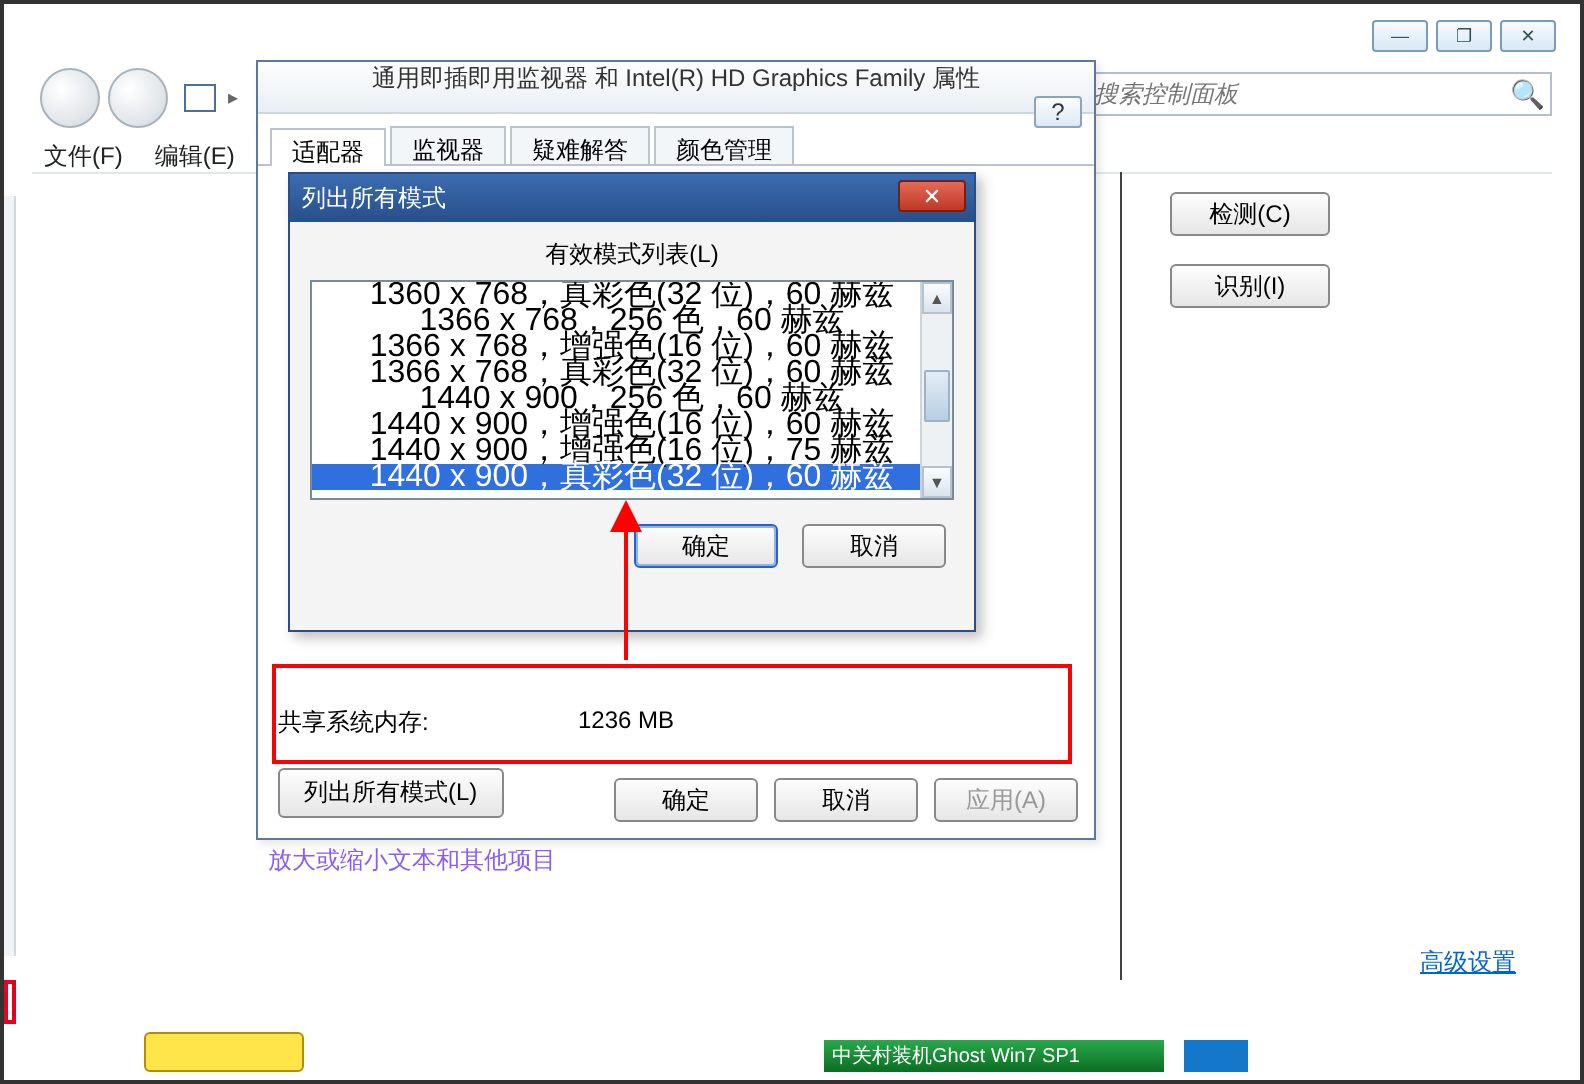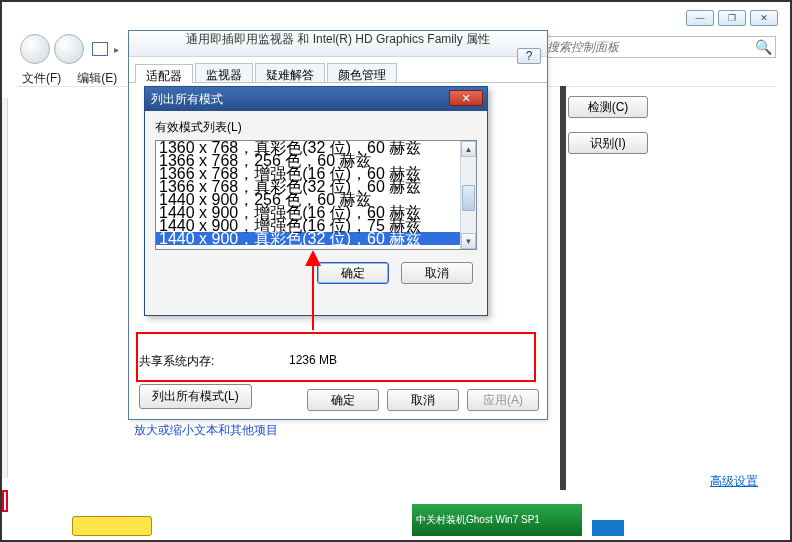--- a/index.html
+++ b/index.html
@@ -39,59 +39,59 @@
 .bottom-area { margin-top: auto; }
 .info-row { display: flex; margin-bottom: 4px; }
 .info-label { width: 150px; }
 .list-all-btn { margin-top: 10px; padding: 3px 12px; background: linear-gradient(#fdfdfd,#e6e6e6); border: 1px solid #888; border-radius: 3px; cursor: pointer; }
 
 .prop-buttons { position: absolute; bottom: 8px; right: 8px; display: flex; gap: 8px; }
 .std-btn { width: 72px; height: 22px; background: linear-gradient(#fdfdfd,#e6e6e6); border: 1px solid #888; border-radius: 3px; cursor: pointer; display: flex; align-items: center; justify-content: center; }
 .std-btn.disabled { color: #999; }
 
 
-.right-panel { position: absolute; top: 84px; right: 14px; bottom: 50px; left: 558px; border-left: 6px solid #404040; padding: 10px 2px; }
+.right-panel { position: absolute; top: 84px; right: 14px; bottom: 50px; left: 558px; border-left: 1px solid #404040; padding: 10px 24px; }
 .right-panel .std-btn { width: 80px; margin-bottom: 14px; }
 .adv-link { position: absolute; bottom: 0; right: 18px; color: #0066cc; text-decoration: underline; cursor: pointer; }
 
 
 .search-wrap { position: absolute; top: 34px; right: 14px; width: 236px; height: 22px; border: 1px solid #b0c0d0; background: #fff; display: flex; align-items: center; }
 .search-wrap input { border: none; outline: none; flex: 1; padding: 0 6px; font-style: italic; color: #999; font-size: 12px; }
 .search-icon { color: #3978b5; width: 22px; text-align: center; cursor: pointer; font-size: 14px; }
 
 
 .modes-dialog { position: absolute; top: 84px; left: 142px; width: 344px; height: 230px; background: #f4f4f4; border: 1px solid #2a4c8a; box-shadow: 3px 3px 6px rgba(0,0,0,.25); }
 .modes-title { height: 24px; background: linear-gradient(#3c6db1,#274f8a); color: #fff; display: flex; align-items: center; padding: 0 6px; position: relative; }
 .modes-close { position: absolute; right: 4px; top: 3px; width: 34px; height: 16px; background: linear-gradient(#e26a5a,#c13826); border: 1px solid #7a1f12; border-radius: 2px; color: #fff; display: flex; align-items: center; justify-content: center; font-size: 11px; cursor: pointer; }
-.modes-body { padding: 8px 10px; }
+.modes-body { padding: 8px 10px; text-align: center; }
 .lbl { margin-bottom: 4px; }
 .mode-list { border: 1px solid #7a8a99; background: #fff; height: 110px; overflow: hidden; position: relative; font-family: SimSun, monospace; line-height: 13px; }
 .mode-list .row { padding: 0 3px; white-space: nowrap; cursor: pointer; font-size: 16px; }
 .mode-list .row.selected { background: #2f6fde; color: #fff; }
 .mode-scroll { position: absolute; right: 0; top: 0; bottom: 0; width: 16px; background: #eef1f4; border-left: 1px solid #ccd4dc; }
 .mode-scroll .arrow { height: 16px; background: linear-gradient(#fafcfe,#d9e3ec); border: 1px solid #b4c2cf; display: flex; align-items: center; justify-content: center; font-size: 8px; color: #555; cursor: pointer; }
 .mode-scroll .track { position: absolute; top: 16px; bottom: 16px; left: 0; right: 0; }
 .mode-scroll .thumb { position: absolute; left: 1px; right: 1px; top: 28px; height: 26px; background: linear-gradient(#e2ecf5,#b9cee2); border: 1px solid #9bb3c9; border-radius: 1px; cursor: pointer; }
 .modes-buttons { display: flex; gap: 12px; justify-content: flex-end; margin-top: 12px; padding-right: 4px; }
 .modes-buttons .std-btn.primary { border: 1px solid #2a62c4; box-shadow: inset 0 0 0 1px #8ab4ea; }
 
 
 .anno { position: absolute; border: 2px solid #ff0000; pointer-events: none; }
 .anno1 { top: 330px; left: 134px; width: 400px; height: 50px; }
 .red-arrow { position: absolute; top: 252px; left: 296px; pointer-events: none; }
 .red-arrow svg { overflow: visible; }
 
 
 .lower-links { position: absolute; top: 420px; left: 132px; }
-.lower-links div { color: #1d4ed8; margin-bottom: 14px; cursor: pointer; }
+.lower-links div { color: #8b5cf6; margin-bottom: 14px; cursor: pointer; }
 
 
 .bottom-frag { position: absolute; bottom: 4px; }
 .yellow-frag { left: 70px; width: 80px; height: 20px; background: #ffe54a; border: 1px solid #b38f00; border-radius: 3px; }
-.green-frag { left: 410px; width: 170px; height: 32px; background: linear-gradient(#2aa84b,#0b6e23); color: #fff; font-size: 10px; display: flex; align-items: center; padding: 0 4px; }
+.green-frag { left: 410px; width: 170px; height: 16px; background: linear-gradient(#2aa84b,#0b6e23); color: #fff; font-size: 10px; display: flex; align-items: center; padding: 0 4px; }
 .blue-frag { left: 590px; width: 32px; height: 16px; background: #1477c9; }
 </style>
 </head>
 <body>
 
 <div class="window-controls">
   <div class="wc-btn">—</div>
   <div class="wc-btn">❐</div>
   <div class="wc-btn">✕</div>
 </div>

